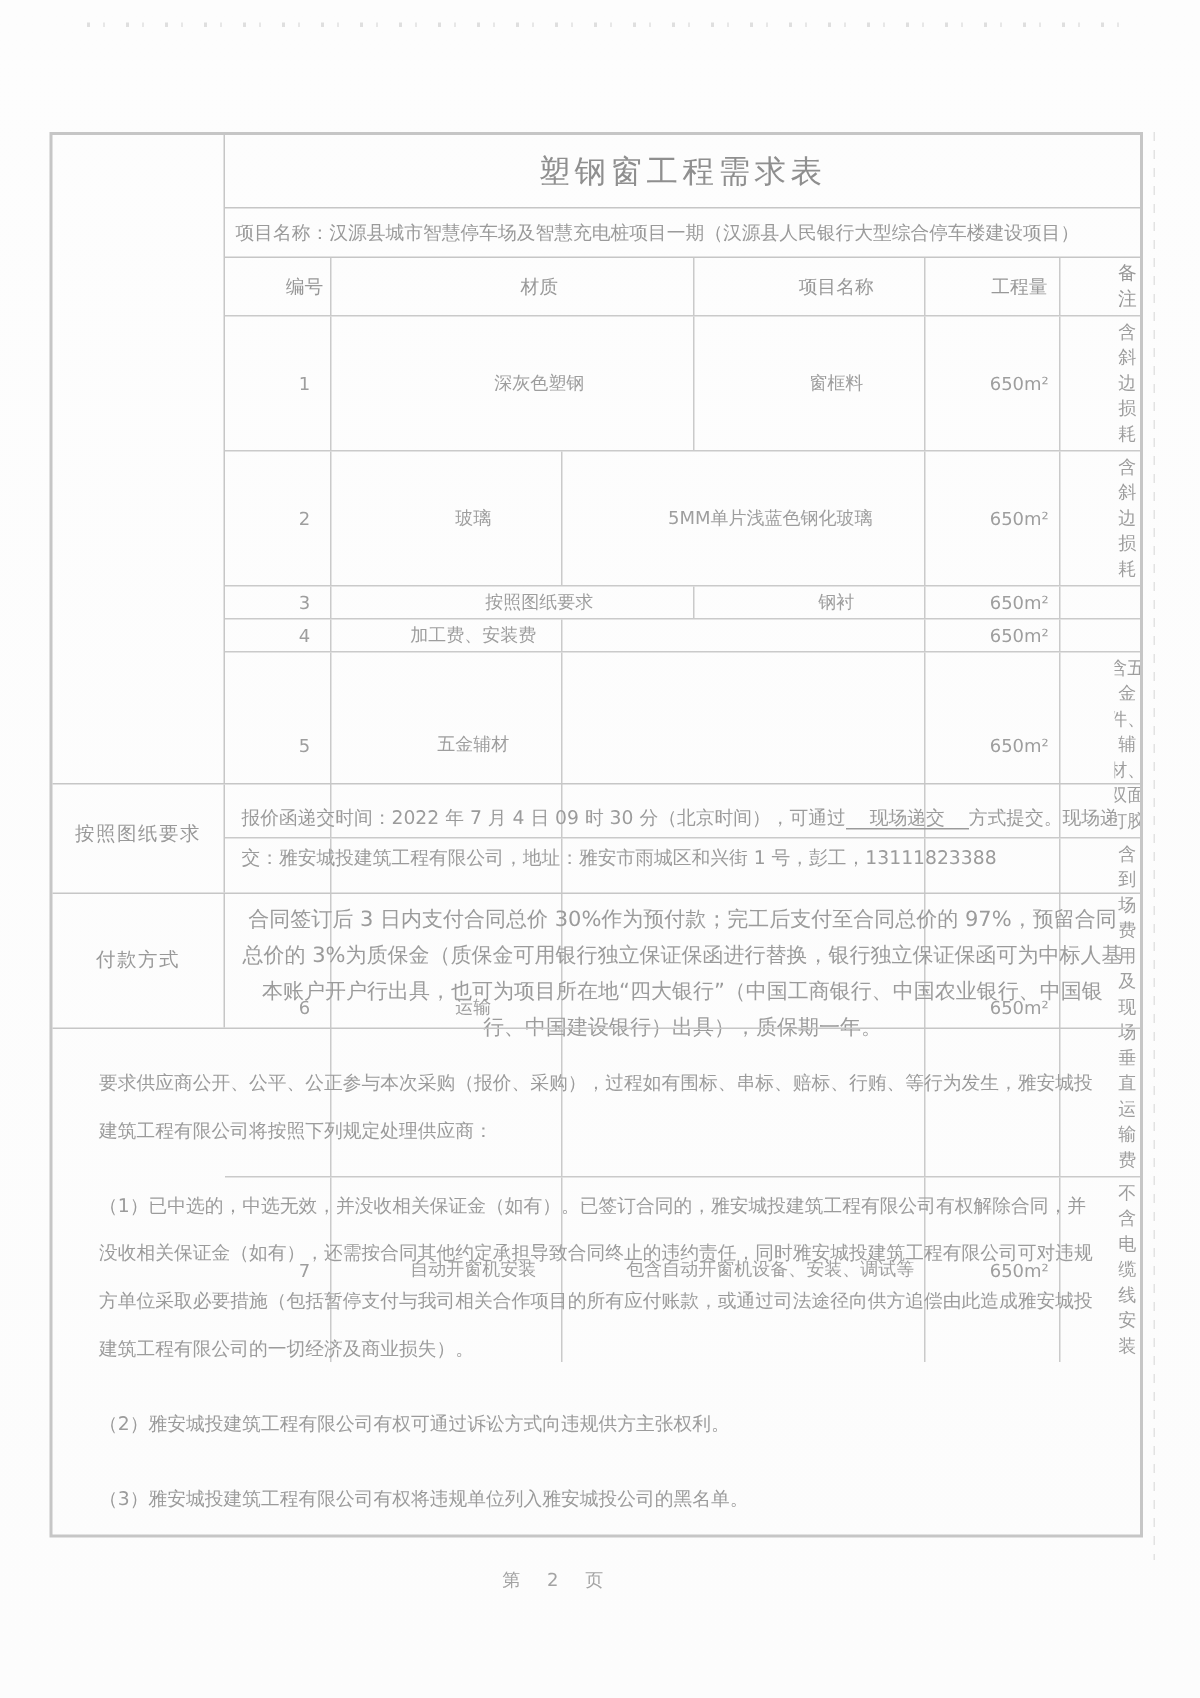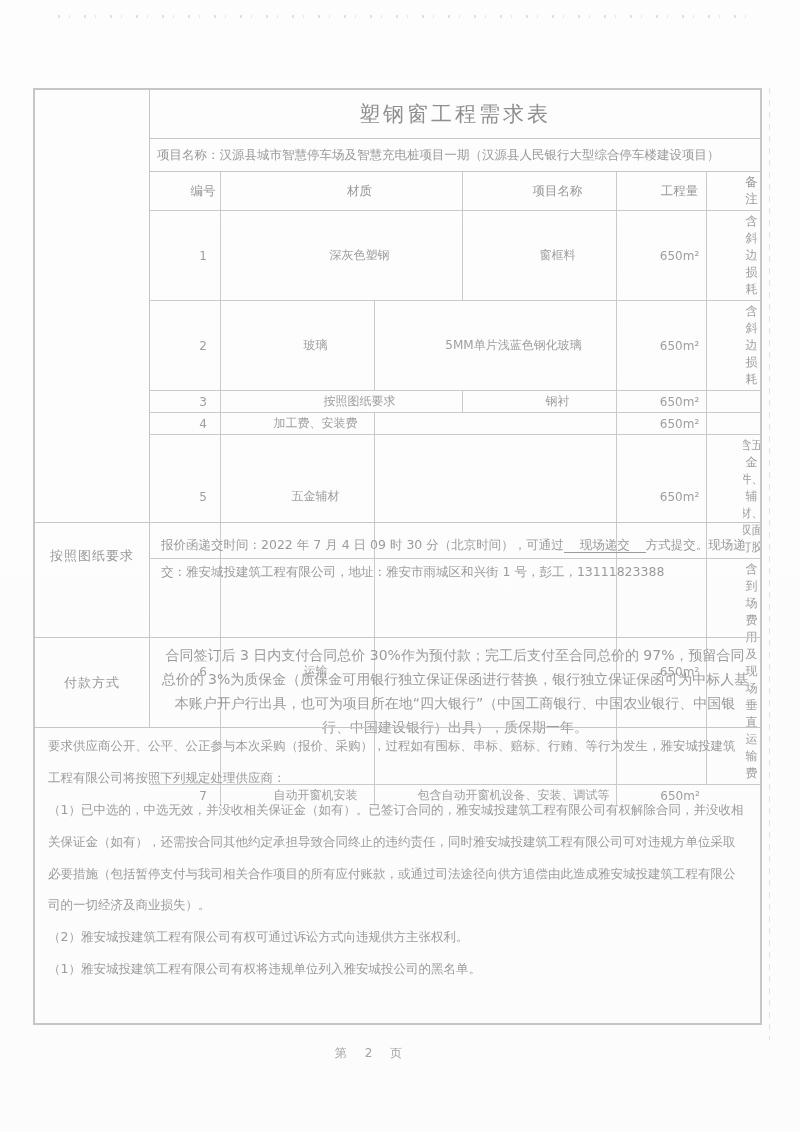--- a/index.html
+++ b/index.html
@@ -80,21 +80,21 @@
 
   
   .rowB{height:115px;}
   .rowB .content-cell{padding:9px 11px;font-size:12.5px;line-height:2.15;color:#9b9b9b;}
   .rowB .label-cell{align-items:flex-start;padding-top:24px;}
   .u-seg{border-bottom:1px solid #9b9b9b;padding:0 16px;}
   .rowC{height:90px;}
   .rowC .content-cell{padding:5px 11px;font-size:14px;line-height:1.72;color:#9b9b9b;text-align:center;}
   .rowD{flex:1;}
   .rowD .content-cell{padding:2px 13px;font-size:12.5px;color:#9b9b9b;}
-  .rowD p{margin:0;line-height:2.55;}
+  .rowD p{margin:18px;line-height:2.55;}
 
   .page-footer{
     position:absolute;left:0;top:1045px;width:744px;
     text-align:center;font-size:12px;color:#a3a3a3;letter-spacing:7px;
   }
 </style>
 </head>
 <body>
 
 <div class="page">
@@ -158,20 +158,21 @@
             <div class="icell c-name">运输</div>
             <div class="icell c-mat"></div>
             <div class="icell c-qty">650m²</div>
             <div class="icell c-rem">含到场费用及现场垂直运输费</div>
           </div>
           <div class="irow">
             <div class="icell c-no">7</div>
             <div class="icell c-name">自动开窗机安装</div>
             <div class="icell c-mat">包含自动开窗机设备、安装、调试等</div>
             <div class="icell c-qty">650m²</div>
+            <div class="icell c-rem">不含电缆线安装</div>
           </div>
         </div>
       </div>
     </div>
 
     <div class="outer-row rowB">
       <div class="label-cell">按照图纸要求</div>
       <div class="content-cell">
         <span>报价函递交时间：2022 年 7 月 4 日  09 时 30 分（北京时间），可通过</span><span class="u-seg">现场递交</span><span>方式提交。现场递交：雅安城投建筑工程有限公司，地址：雅安市雨城区和兴街 1 号，彭工，13111823388</span>
       </div>
@@ -180,21 +181,21 @@
     <div class="outer-row rowC">
       <div class="label-cell">付款方式</div>
       <div class="content-cell">合同签订后 3 日内支付合同总价 30%作为预付款；完工后支付至合同总价的 97%，预留合同总价的 3%为质保金（质保金可用银行独立保证保函进行替换，银行独立保证保函可为中标人基本账户开户行出具，也可为项目所在地“四大银行”（中国工商银行、中国农业银行、中国银行、中国建设银行）出具），质保期一年。</div>
     </div>
 
     <div class="outer-row rowD">
       <div class="content-cell">
         <p>要求供应商公开、公平、公正参与本次采购（报价、采购），过程如有围标、串标、赔标、行贿、等行为发生，雅安城投建筑工程有限公司将按照下列规定处理供应商：</p>
         <p>（1）已中选的，中选无效，并没收相关保证金（如有）。已签订合同的，雅安城投建筑工程有限公司有权解除合同，并没收相关保证金（如有），还需按合同其他约定承担导致合同终止的违约责任，同时雅安城投建筑工程有限公司可对违规方单位采取必要措施（包括暂停支付与我司相关合作项目的所有应付账款，或通过司法途径向供方追偿由此造成雅安城投建筑工程有限公司的一切经济及商业损失）。</p>
         <p>（2）雅安城投建筑工程有限公司有权可通过诉讼方式向违规供方主张权利。</p>
-        <p>（1）雅安城投建筑工程有限公司有权将违规单位列入雅安城投公司的黑名单。</p>
+        <p>（3）雅安城投建筑工程有限公司有权将违规单位列入雅安城投公司的黑名单。</p>
       </div>
     </div>
 
   </div>
 
   <div class="page-footer">第 2 页</div>
 
 </div>
 
 </body></html>

